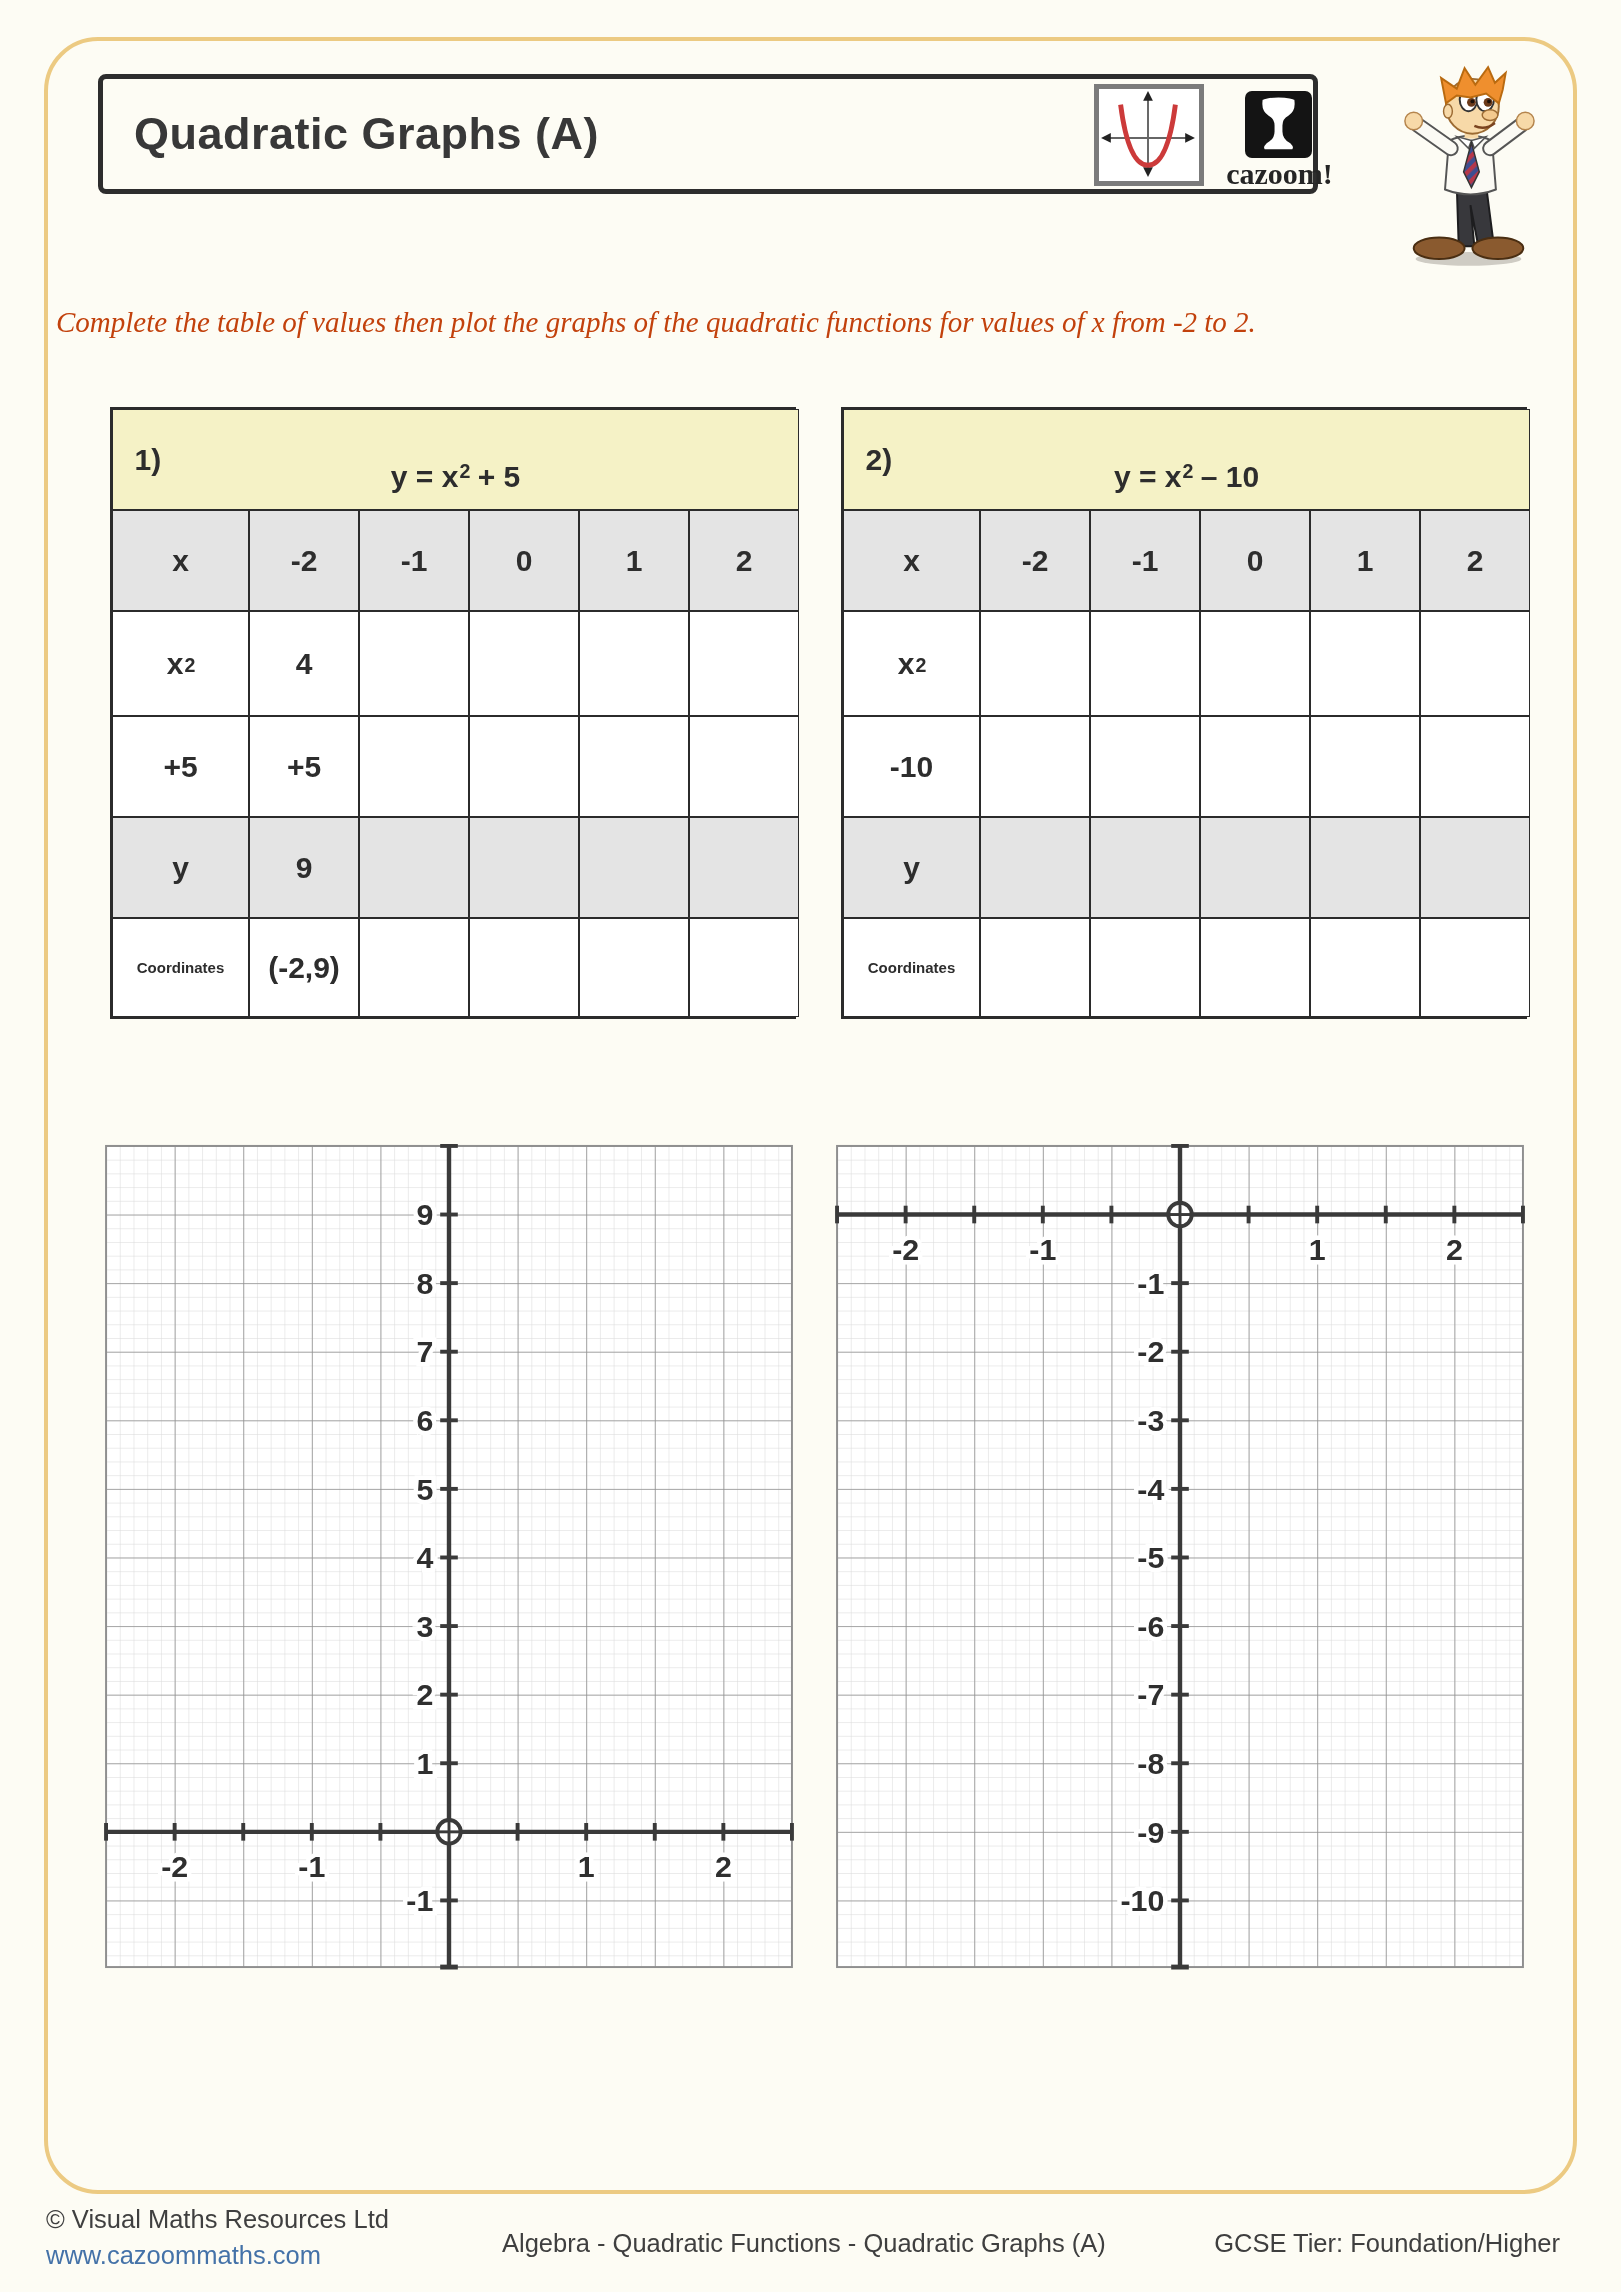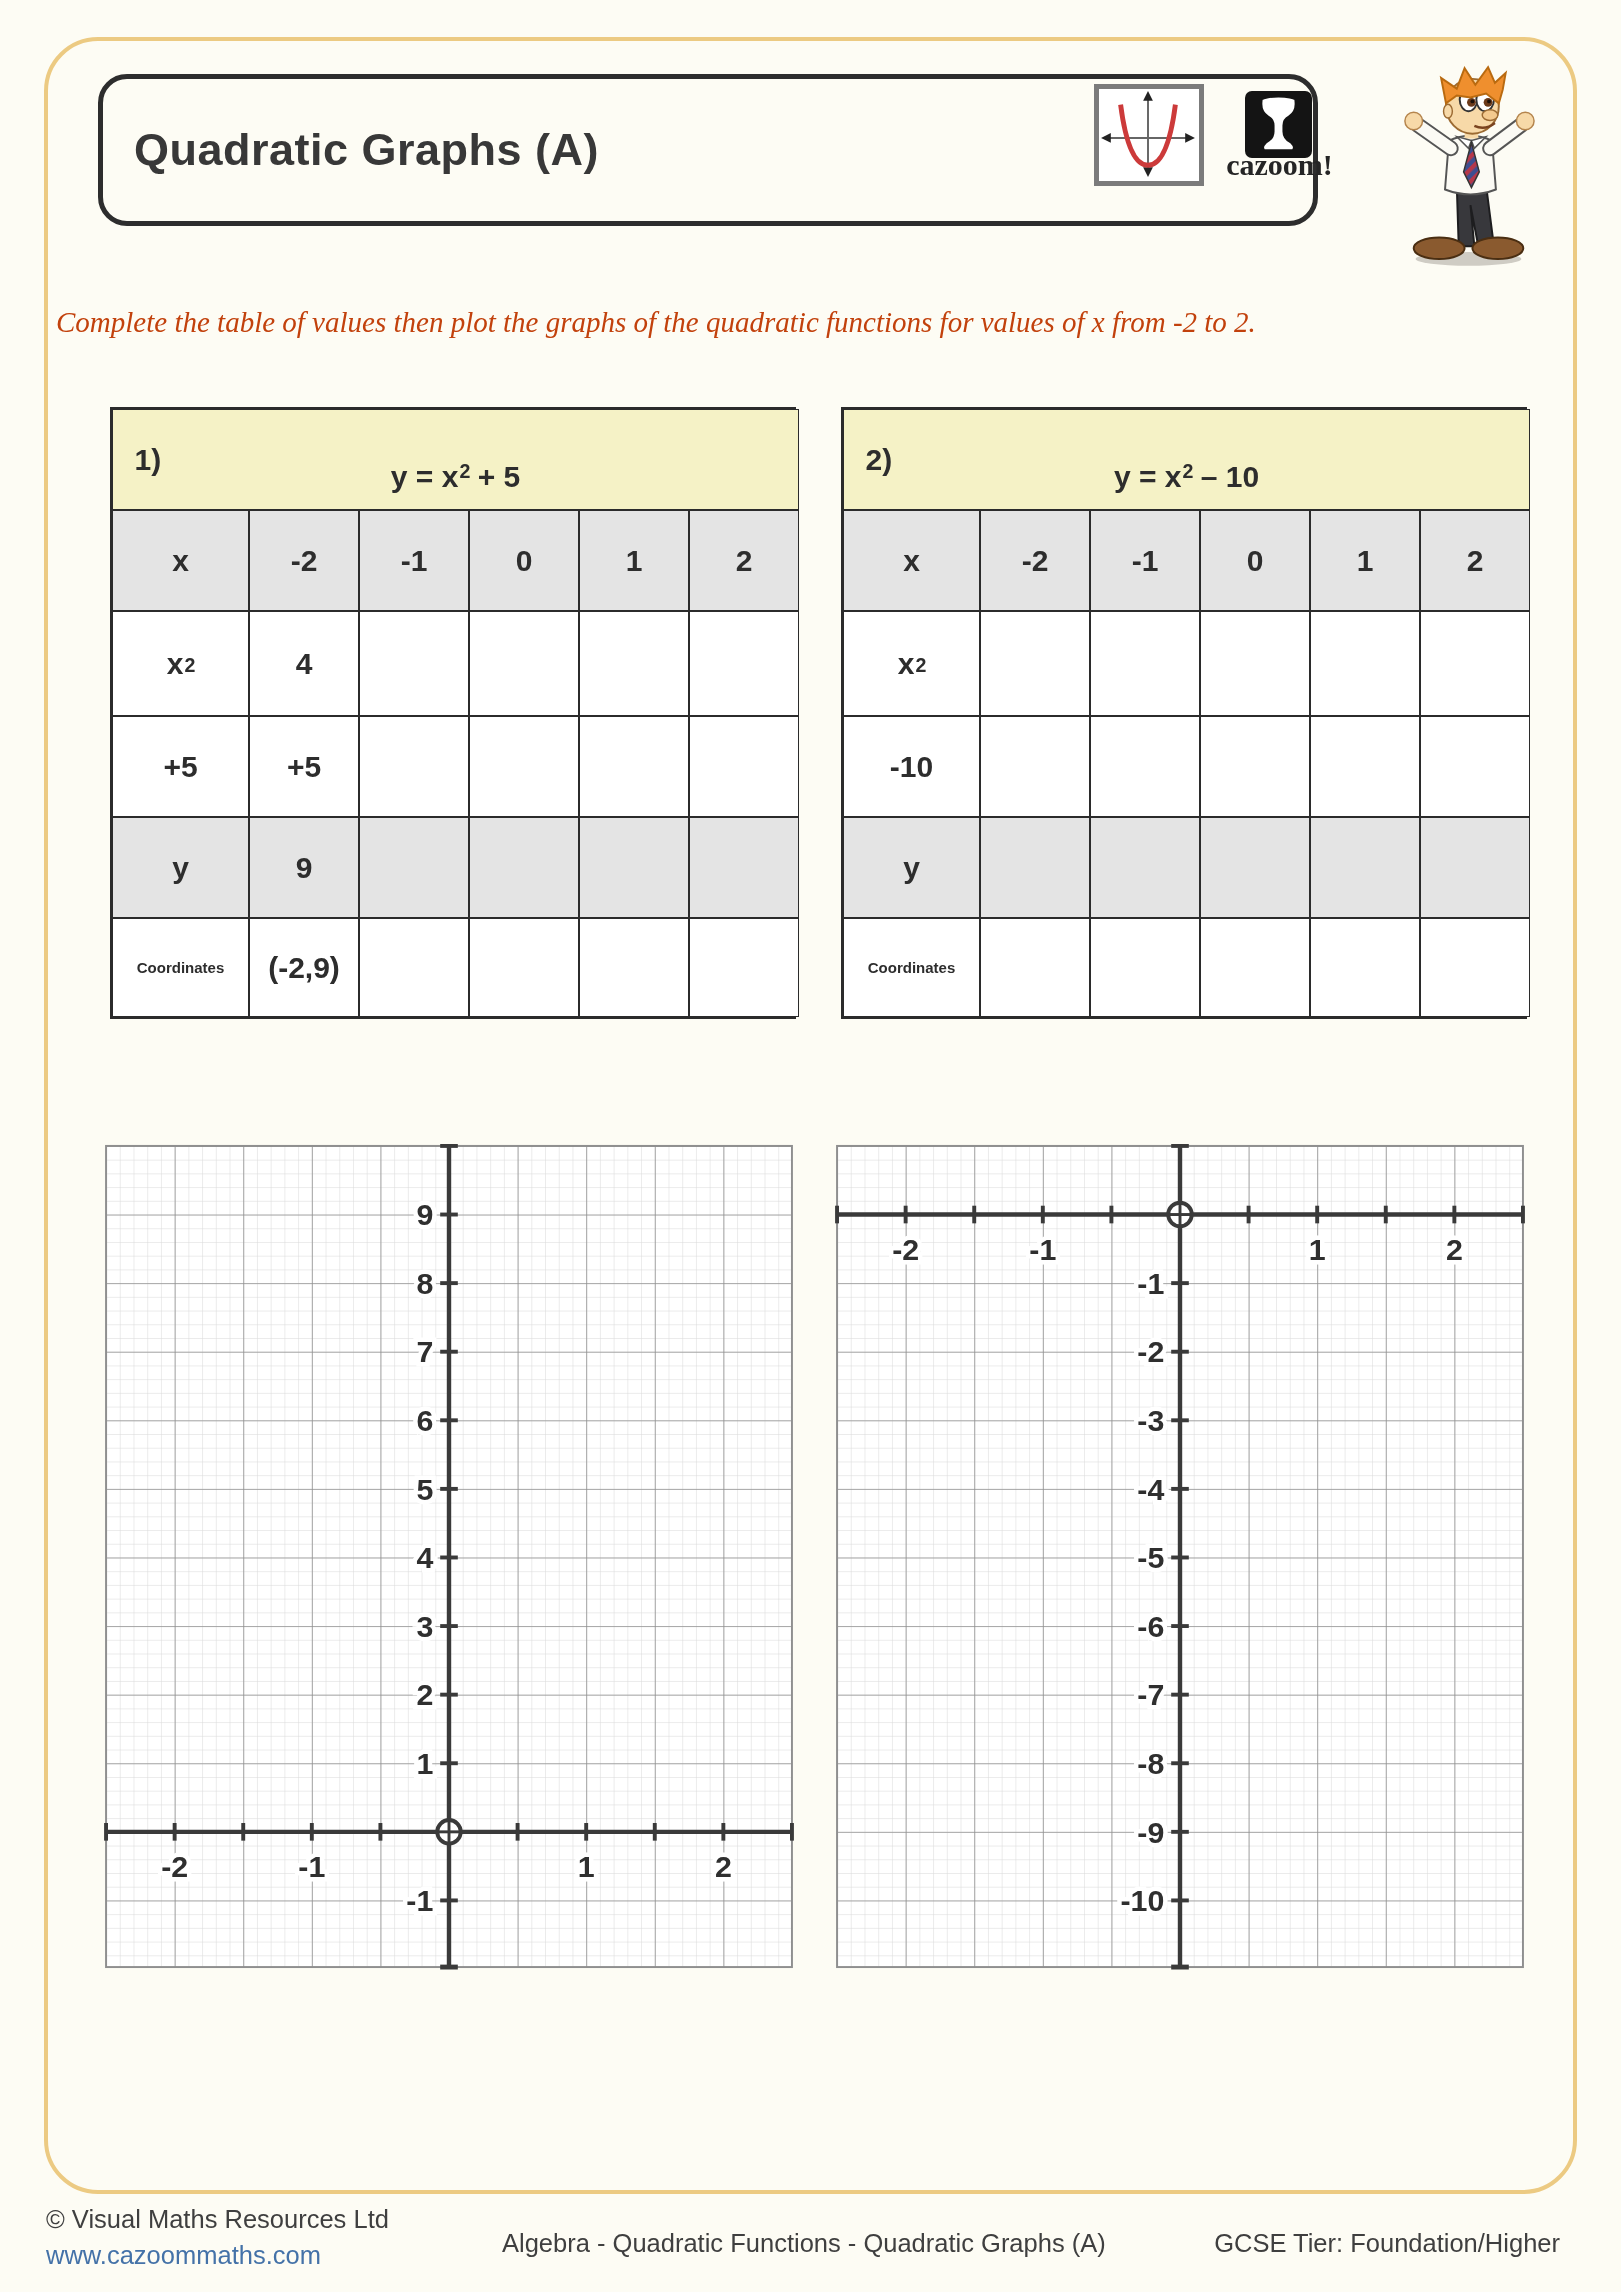--- a/index.html
+++ b/index.html
@@ -5,37 +5,37 @@
   html,body{margin:0;padding:0;}
   body{
     width:1621px;height:2293px;position:relative;overflow:hidden;
     background:#fdfcf4;font-family:"Liberation Sans",sans-serif;color:#2d2d2d;
   }
   .outer-border{
     position:absolute;left:44px;top:37px;width:1525px;height:2149px;
     border:4.9px solid #ecca82;border-radius:54px;
   }
   .header-box{
-    position:absolute;left:98px;top:74px;width:1220px;height:152px;
-    border:5.9px solid #2d2d2d;border-radius:29px;box-sizing:border-box;text-align:center;
+    position:absolute;left:98px;top:74px;width:1220px;height:120px;
+    border:5.9px solid #2d2d2d;border-radius:8px;box-sizing:border-box;text-align:center;
   }
   .page-title{
     position:absolute;left:31px;top:50%;transform:translateY(-50%);
     font-size:45px;font-weight:bold;color:#383838;letter-spacing:0.5px;white-space:nowrap;
   }
   .parabola-icon{
     position:absolute;left:1094px;top:84px;width:110px;height:102px;
     background:#ffffff;border:5.9px solid #7b7b7b;box-sizing:border-box;
   }
   .cazoom-box{
     position:absolute;left:1245px;top:91px;width:67px;height:67px;
     background:#141414;border-radius:6.9px;
   }
   .cazoom-text{
-    position:absolute;left:1215px;top:148px;width:129px;text-align:center;
+    position:absolute;left:1215px;top:157px;width:129px;text-align:center;
     font-family:"Liberation Serif",serif;font-weight:bold;font-size:30px;color:#252525;
   }
   .mascot{position:absolute;left:1400px;top:61px;width:137px;height:208px;}
   .instruction{
     position:absolute;left:56px;top:306px;width:1529px;
     font-family:"Liberation Serif",serif;font-style:italic;font-size:29px;color:#c2410c;
     white-space:nowrap;
   }
   .wtable{
     position:absolute;display:grid;width:686px;box-sizing:border-box;

